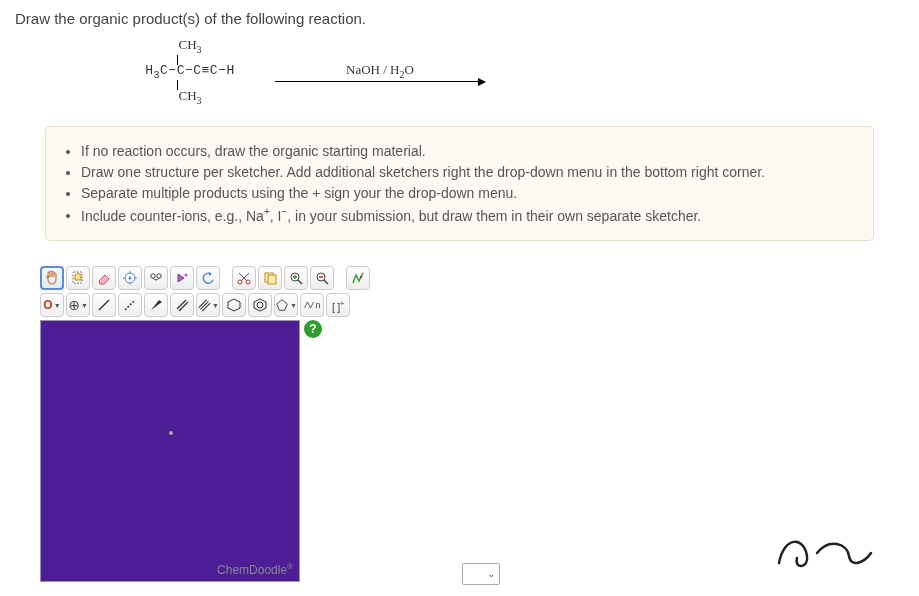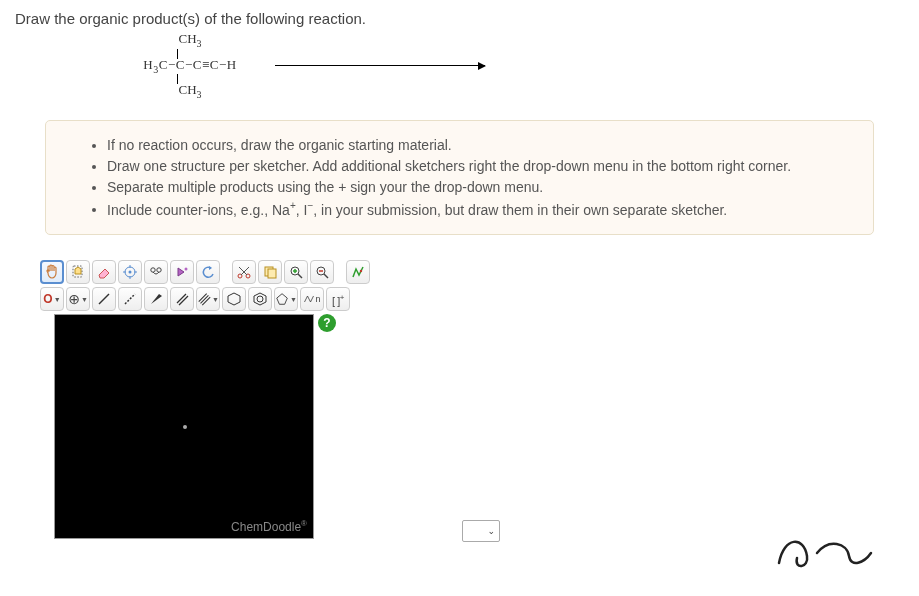--- a/index.html
+++ b/index.html
@@ -7,38 +7,38 @@
       font-family: Arial, sans-serif;
       font-size: 14px;
       color: #333;
       padding: 10px 15px;
       background: #fff;
       width: 919px;
     }
     .question-title {
       font-size: 15px;
       color: #444;
-      margin-bottom: 5px;
+      margin-bottom: 11px;
     }
     .reaction-row {
       display: flex;
       align-items: center;
       margin-left: 120px;
       margin-bottom: 20px;
     }
     .chem-structure {
       font-family: "Times New Roman", serif;
       font-size: 14px;
       text-align: center;
       line-height: 1.1;
       position: relative;
       width: 110px;
     }
     .chem-top { font-size: 13px; }
-    .chem-mid { font-size: 13px; letter-spacing: 0.5px; white-space: nowrap;}
+    .chem-mid { font-size: 13px; letter-spacing: 0.5px; white-space: nowrap; font-family: Liberation Mono, monospace;}
     .chem-bot { font-size: 13px; }
     .sub { font-size: 10px; vertical-align: sub; }
     .arrow-wrap {
       position: relative;
       width: 210px;
       margin-left: 30px;
     }
     .arrow-label {
       font-family: "Times New Roman", serif;
       font-size: 13px;
@@ -56,21 +56,21 @@
       right: -1px;
       top: -4px;
       border-left: 8px solid #000;
       border-top: 4px solid transparent;
       border-bottom: 4px solid transparent;
     }
     .instructions {
       background: #FEF9F3;
       border: 1px solid #E8DFC8;
       border-radius: 5px;
-      padding: 14px 20px 14px 46px;
+      padding: 14px 20px 14px 20px;
       margin: 10px 30px 25px 30px;
     }
     .instructions ul {
       list-style: disc;
       padding-left: 15px;
     }
     .instructions li {
       font-size: 14px;
       color: #555;
       line-height: 1.5;
@@ -106,25 +106,24 @@
       background: linear-gradient(#f4f8ff,#e0ecfa);
     }
     .tb-btn svg { width: 16px; height: 16px; }
     .dd-arrow {
       font-size: 7px;
       margin-left: 1px;
       color: #555;
     }
     .canvas-area {
       width: 260px;
-      height: 225px;
+      height: 262px;
       border: 1px solid #999;
-      background: #000000;
-      position: relative;
-      margin-left: 14px;
+      background: #4c1d95;
+      position: relative;
     }
     .canvas-dot {
       position: absolute;
       width: 4px; height: 4px;
       background: #aaa;
       border-radius: 50%;
       left: 128px; top: 110px;
     }
     .help-badge {
       position: absolute;
@@ -190,20 +189,21 @@
     <div style="height:9px; position:relative;">
         <span class="vbar" style="position:absolute; left:50%; transform:translateX(-13px);"></span>
     </div>
     <div class="chem-mid">H<span class="sub">3</span>C−C−C≡C−H</div>
     <div style="height:9px; position:relative;">
         <span class="vbar" style="position:absolute; left:50%; transform:translateX(-13px);"></span>
     </div>
     <div class="chem-bot">CH<span class="sub">3</span></div>
   </div>
   <div class="arrow-wrap">
+    <div class="arrow-label">NaOH / H<span class="sub">2</span>O</div>
     <div class="arrow-line"></div>
   </div>
 </div>
 
 <div class="instructions">
   <ul>
     <li>If no reaction occurs, draw the organic starting material.</li>
     <li>Draw one structure per sketcher. Add additional sketchers right the drop-down menu in the bottom right corner.</li>
     <li>Separate multiple products using the + sign your the drop-down menu.</li>
     <li>Include counter-ions, e.g., Na<span class="sup">+</span>, I<span class="sup">−</span>, in your submission, but draw them in their own separate sketcher.</li>

